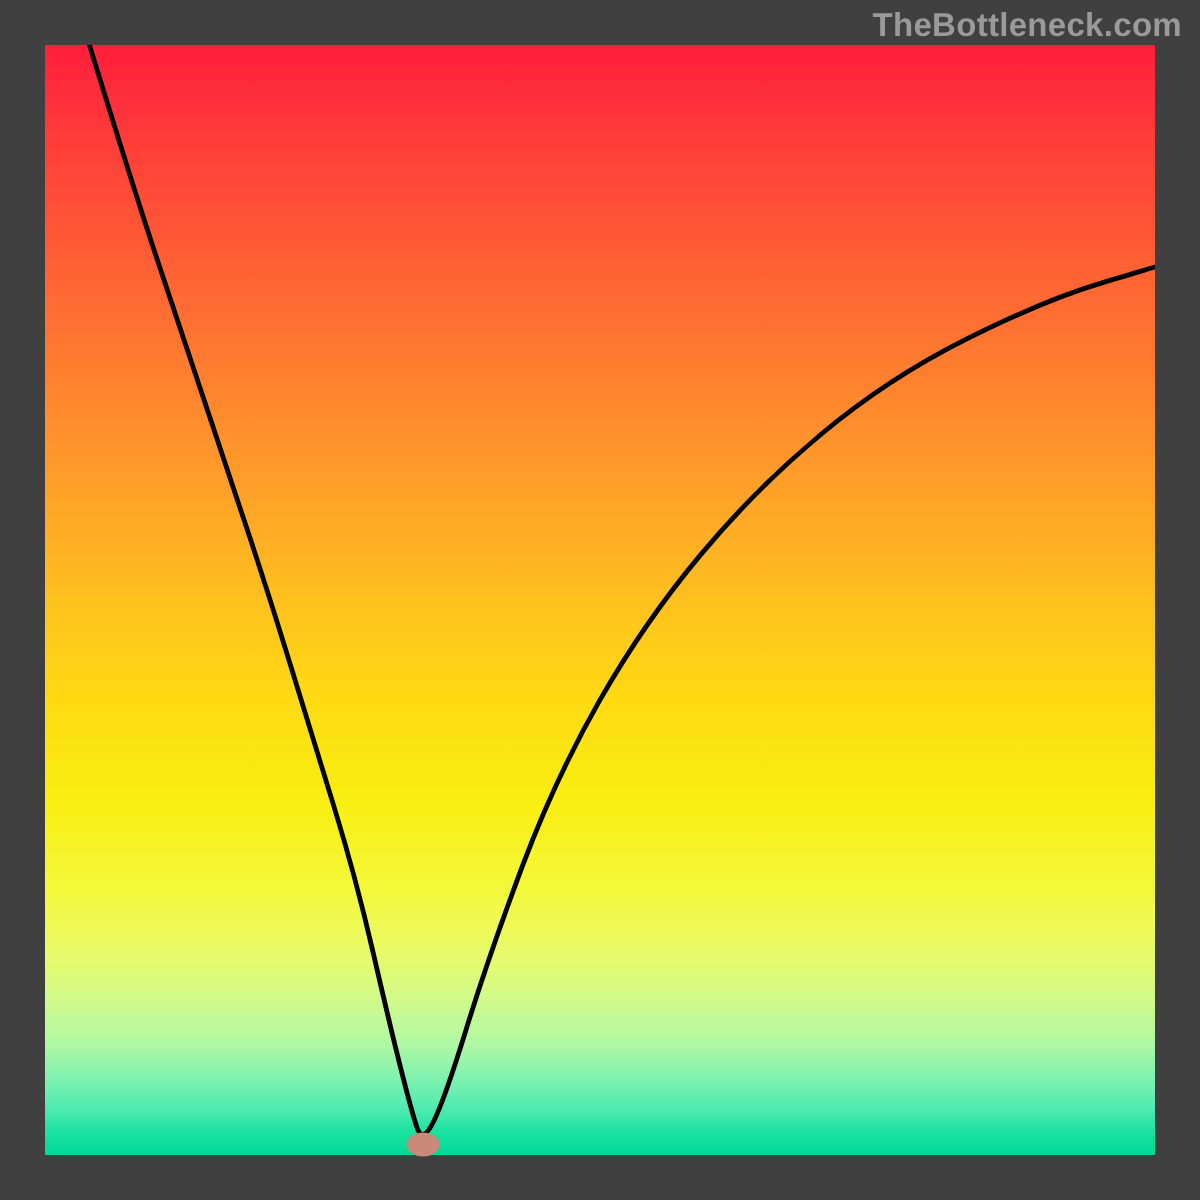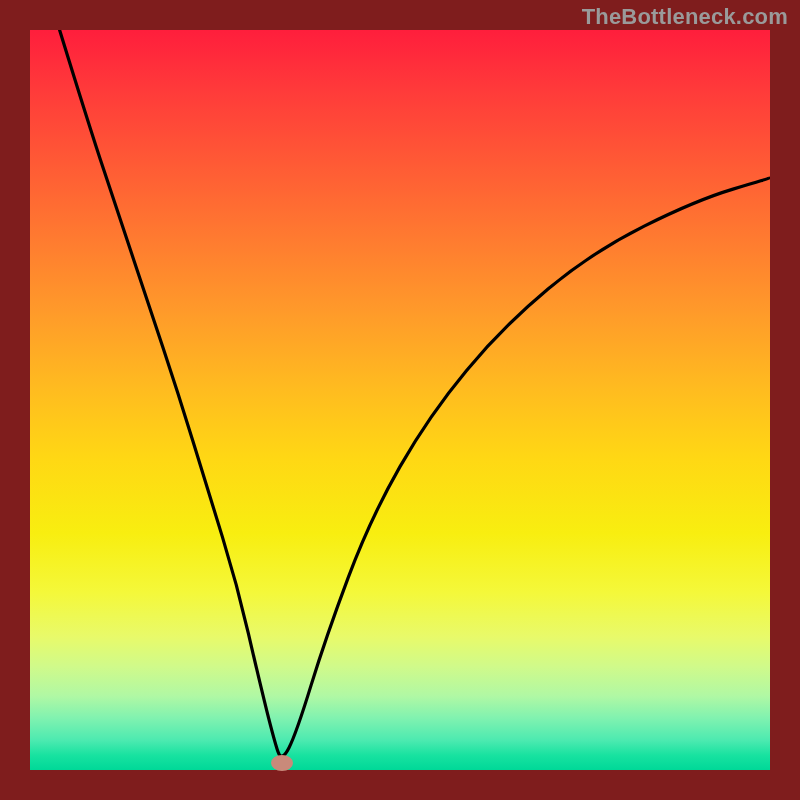--- a/index.html
+++ b/index.html
@@ -1,21 +1,21 @@
 <!DOCTYPE html>
 <html><head>
 <meta charset="utf-8">
 <style>
   * { margin: 0; padding: 0; box-sizing: border-box; }
   html, body { width: 800px; height: 800px; overflow: hidden; background: #000; }
   .frame {
     position: relative;
     width: 800px;
     height: 800px;
-    background: #7f1d1d;
+    background: #404040;
   }
   .plot-area {
     position: absolute;
     left: 30px;
     top: 30px;
     width: 740px;
     height: 740px;
     background: linear-gradient(to bottom,
       #ff1e3c 0%,
       #ff3a3a 8%,

